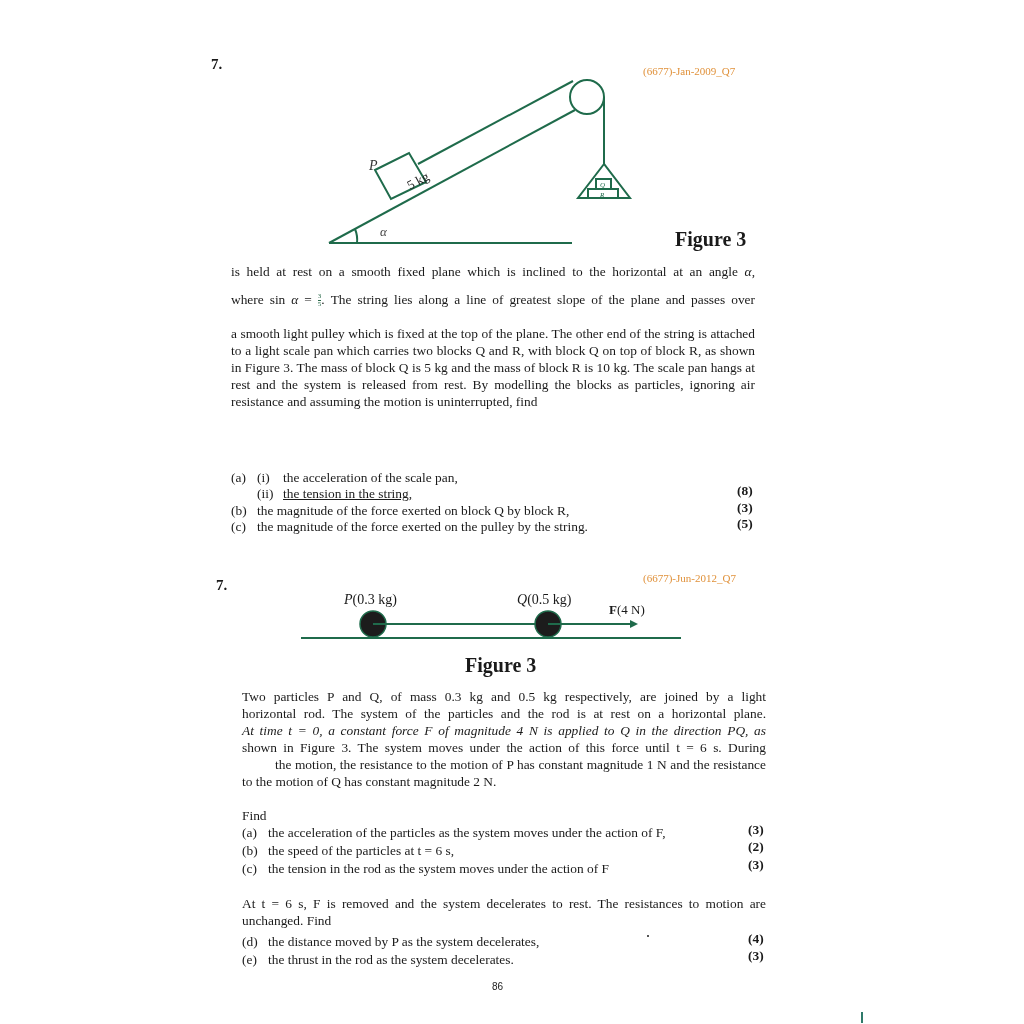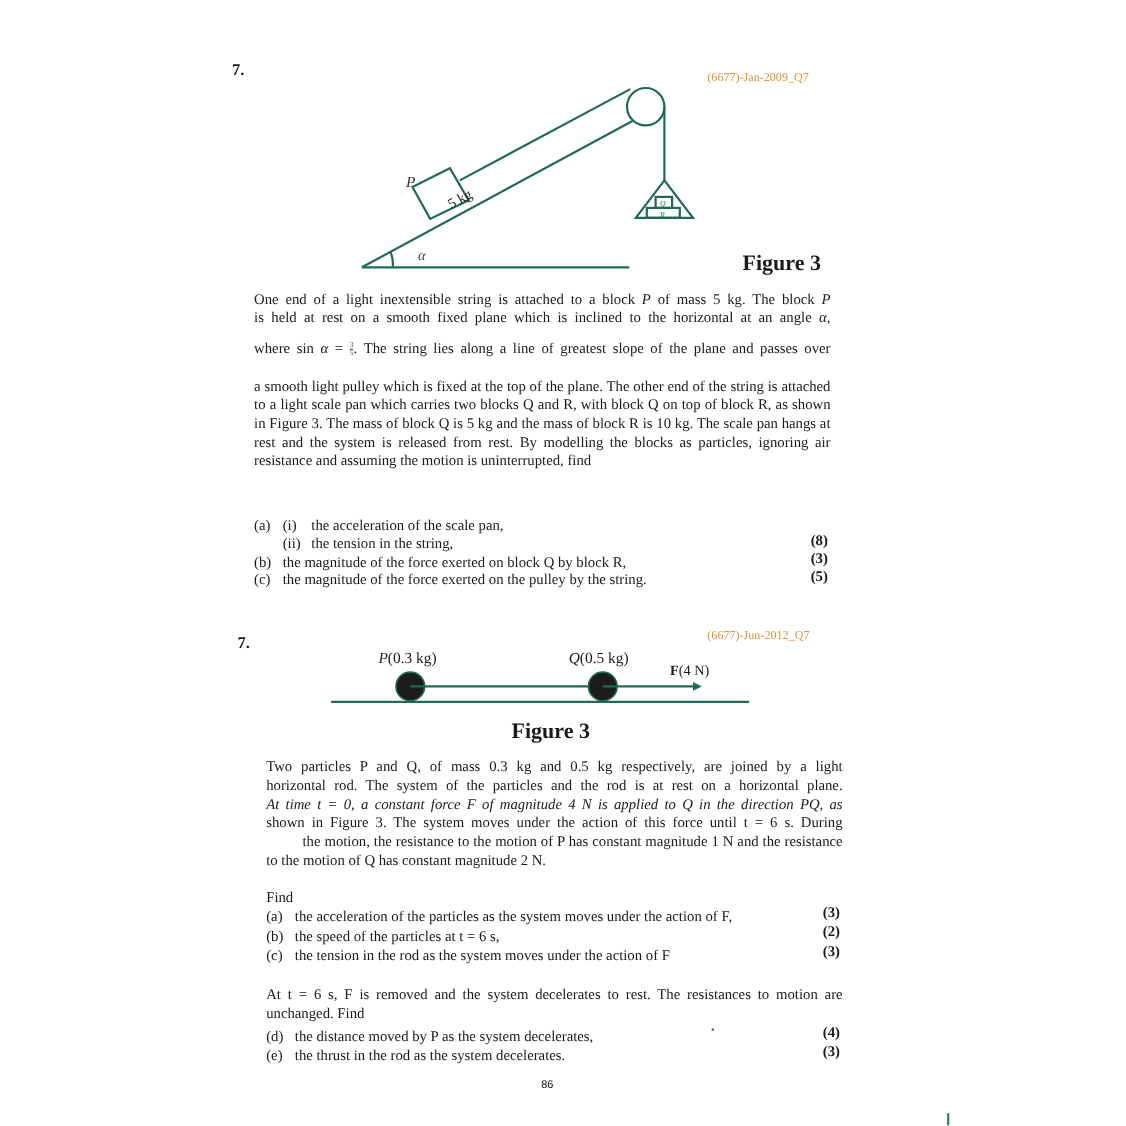--- a/index.html
+++ b/index.html
@@ -53,45 +53,39 @@
   <text x="369" y="170" class="fig-text" font-size="14" font-style="italic" fill="#333">P</text>
   <text x="406" y="186" class="fig-text" font-size="13" fill="#222" transform="rotate(-28 416 180)">5 kg</text>
   <text x="380" y="236" class="fig-text" font-size="13" font-style="italic" fill="#444">α</text>
   <text x="600" y="187" class="fig-text" font-size="7" font-style="italic" fill="#1f6b4b">Q</text>
   <text x="600" y="197" class="fig-text" font-size="7" font-style="italic" fill="#1f6b4b">R</text>
 </svg>
 <div class="abs figcap" style="left:675px;top:228px;">Figure 3</div>
 
 <div class="abs para" style="left:231px;top:263px;width:524px;">
   <div style="text-align:justify;text-align-last:justify;">
-    <span>One end of a light inextensible string is attached to a block</span>
-    <span class="i">P</span>
-    <span>of mass 5 kg. The block</span>
-    <span class="i">P</span>
-  </div>
-  <div style="text-align:justify;text-align-last:justify;">
     <span>is held at rest on a smooth fixed plane which is inclined to the horizontal at an angle</span>
     <span class="i">α</span><span>,</span>
   </div>
   <div style="margin-top:11px;text-align:justify;text-align-last:justify;">
     <span>where sin</span>
     <span class="i">α</span><span> = </span><span class="frac"><span class="num">3</span><span>5</span></span><span>. The string lies along a line of greatest slope of the plane and passes over</span>
   </div>
   <div style="margin-top:17px;text-align:justify;">a smooth light pulley which is fixed at the top of the plane. The other end of the string is attached to a light scale pan which carries two blocks Q and R, with block Q on top of block R, as shown in Figure 3. The mass of block Q is 5 kg and the mass of block R is 10 kg. The scale pan hangs at rest and the system is released from rest. By modelling the blocks as particles, ignoring air resistance and assuming the motion is uninterrupted, find</div>
 </div>
 
 <div>
   <div class="row" style="left:231px;top:469px;">
     <span>(a)</span>
     <span style="position:absolute;left:26px;">(i)</span>
     <span style="position:absolute;left:52px;">the acceleration of the scale pan,</span>
   </div>
   <div class="row" style="left:231px;top:485px;">
     <span style="position:absolute;left:26px;">(ii)</span>
-    <span style="position:absolute;left:52px;">the tension in the string,</span>
+    <span style="position:absolute;left:52px;text-decoration:underline;">the tension in the string,</span>
   </div>
   <div class="mark" style="left:737px;top:483px;">(8)</div>
   <div class="row" style="left:231px;top:502px;">
     <span>(b)</span>
     <span style="position:absolute;left:26px;">the magnitude of the force exerted on block Q by block R,</span>
   </div>
   <div class="mark" style="left:737px;top:500px;">(3)</div>
   <div class="row" style="left:231px;top:518px;">
     <span>(c)</span>
     <span style="position:absolute;left:26px;">the magnitude of the force exerted on the pulley by the string.</span>

